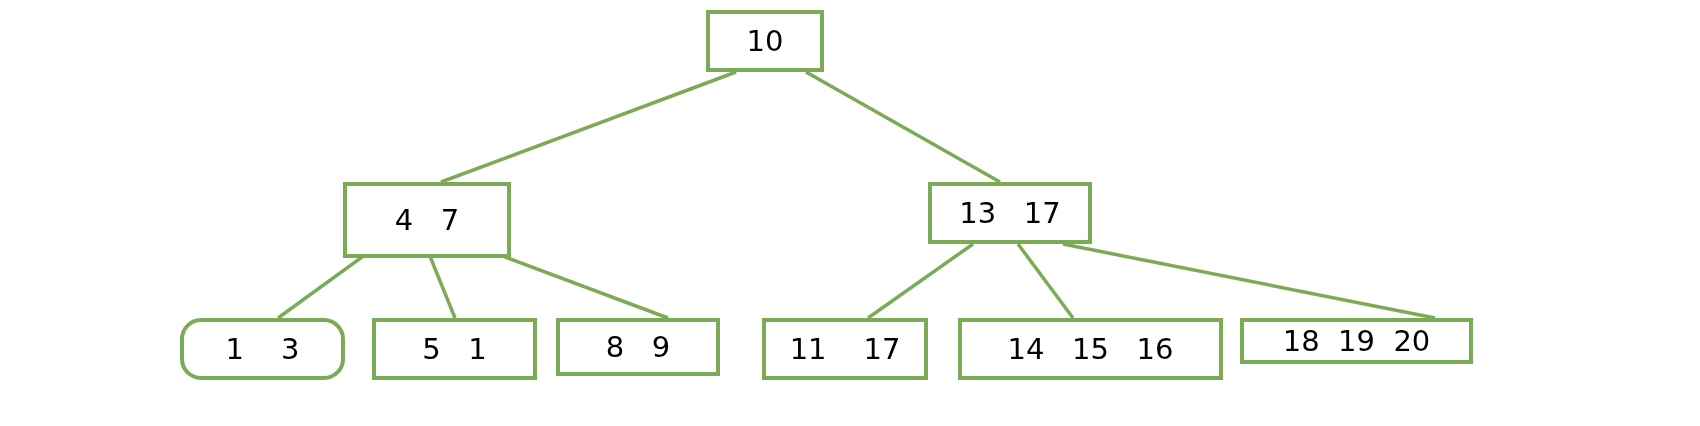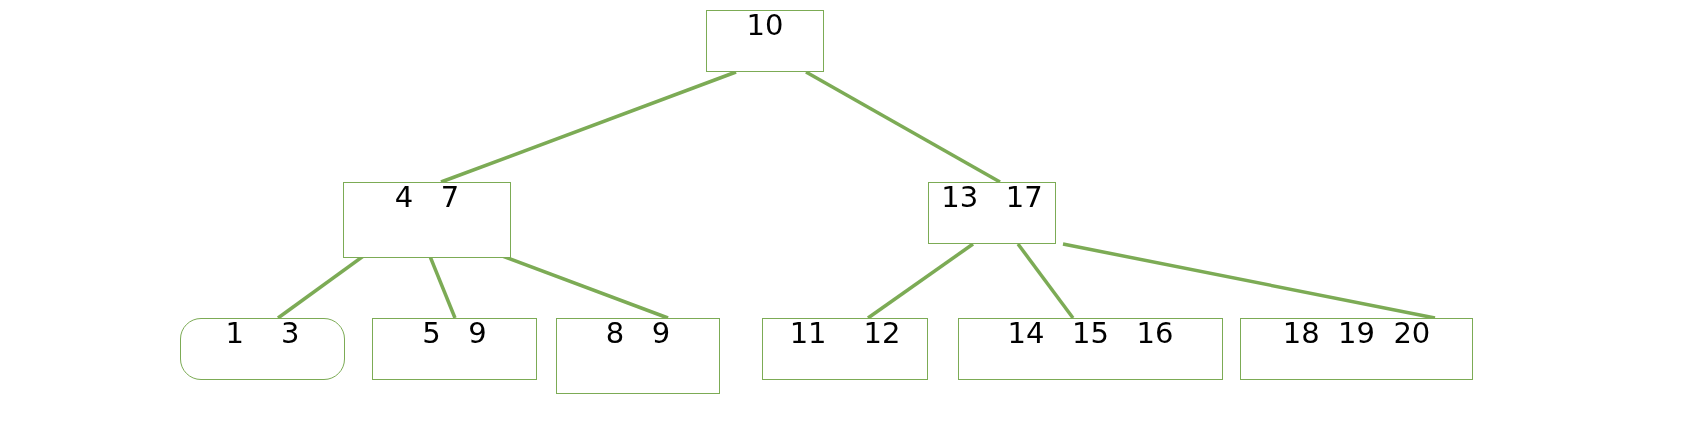--- a/index.html
+++ b/index.html
@@ -21,23 +21,23 @@
     left: 0;
     top: 0;
     width: 1700px;
     height: 426px;
     pointer-events: none;
   }
   .node {
     position: absolute;
     box-sizing: border-box;
     background: #ffffff;
-    border: 1px solid #22c55e;
+    border: 4px solid #22c55e;
     display: flex;
-    align-items: flex-start;
+    align-items: center;
     justify-content: center;
     z-index: 2;
   }
   .key {
     color: #000000;
     font-size: 29px;
     line-height: 1;
     font-family: "DejaVu Sans", sans-serif;
     white-space: pre;
     display: inline-block;
@@ -58,35 +58,35 @@
       <line x1="1018" y1="244" x2="1073" y2="318" stroke="#7cab55" stroke-width="3.5" stroke-linecap="butt"></line>
       <line x1="1063" y1="244" x2="1435" y2="318" stroke="#7cab55" stroke-width="3.5" stroke-linecap="butt"></line>
     </svg>
   <div id="node-layer">
       <div class="node" style="left: 706px; top: 10px; width: 118px; height: 62px; border-color: rgb(124, 171, 85); background: rgb(255, 255, 255);">
         <span class="key" style="color: rgb(0, 0, 0);">10</span>
       </div>
       <div class="node" style="left: 343px; top: 182px; width: 168px; height: 76px; border-color: rgb(124, 171, 85); background: rgb(255, 255, 255);">
         <span class="key" style="color: rgb(0, 0, 0);">4   7</span>
       </div>
-      <div class="node" style="left: 928px; top: 182px; width: 128px; height: 62px; border-color: rgb(124, 171, 85); background: rgb(255, 255, 255);">
+      <div class="node" style="left: 928px; top: 182px; width: 164px; height: 62px; border-color: rgb(124, 171, 85); background: rgb(255, 255, 255);">
         <span class="key" style="color: rgb(0, 0, 0);">13   17</span>
       </div>
       <div class="node" style="left: 180px; top: 318px; width: 165px; height: 62px; border-color: rgb(124, 171, 85); background: rgb(255, 255, 255); border-radius: 21px;">
         <span class="key" style="color: rgb(0, 0, 0);">1    3</span>
       </div>
       <div class="node" style="left: 372px; top: 318px; width: 165px; height: 62px; border-color: rgb(124, 171, 85); background: rgb(255, 255, 255);">
-        <span class="key" style="color: rgb(0, 0, 0);">5   9</span>
+        <span class="key" style="color: rgb(0, 0, 0);">5   1</span>
       </div>
-      <div class="node" style="left: 556px; top: 318px; width: 164px; height: 76px; border-color: rgb(124, 171, 85); background: rgb(255, 255, 255);">
+      <div class="node" style="left: 556px; top: 318px; width: 164px; height: 58px; border-color: rgb(124, 171, 85); background: rgb(255, 255, 255);">
         <span class="key" style="color: rgb(0, 0, 0);">8   9</span>
       </div>
       <div class="node" style="left: 762px; top: 318px; width: 166px; height: 62px; border-color: rgb(124, 171, 85); background: rgb(255, 255, 255);">
-        <span class="key" style="color: rgb(0, 0, 0);">11    12</span>
+        <span class="key" style="color: rgb(0, 0, 0);">11    17</span>
       </div>
       <div class="node" style="left: 958px; top: 318px; width: 265px; height: 62px; border-color: rgb(124, 171, 85); background: rgb(255, 255, 255);">
         <span class="key" style="color: rgb(0, 0, 0);">14   15   16</span>
       </div>
-      <div class="node" style="left: 1240px; top: 318px; width: 233px; height: 62px; border-color: rgb(124, 171, 85); background: rgb(255, 255, 255);">
+      <div class="node" style="left: 1240px; top: 318px; width: 233px; height: 46px; border-color: rgb(124, 171, 85); background: rgb(255, 255, 255);">
         <span class="key" style="color: rgb(0, 0, 0);">18  19  20</span>
       </div>
     </div>
 </div>
 
 </body></html>

